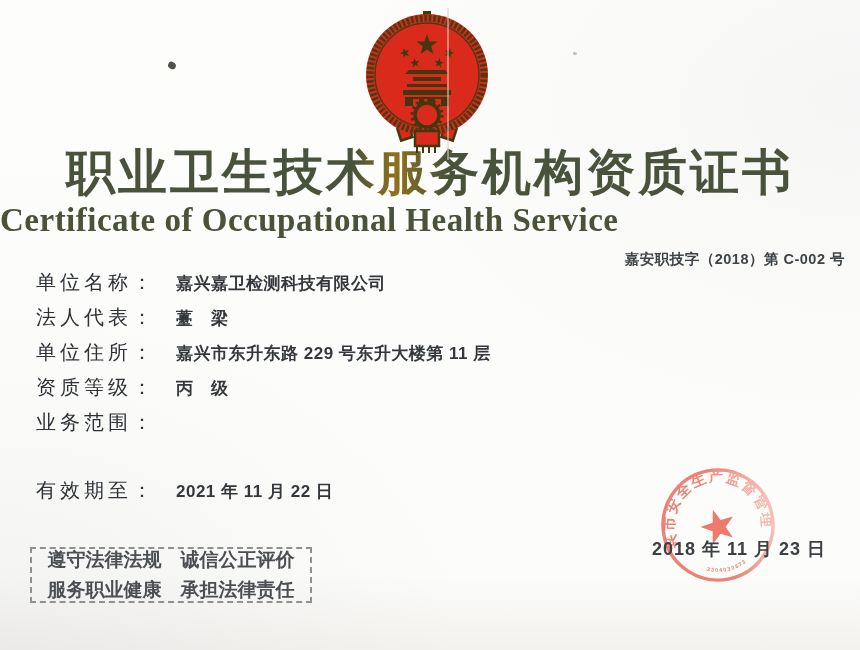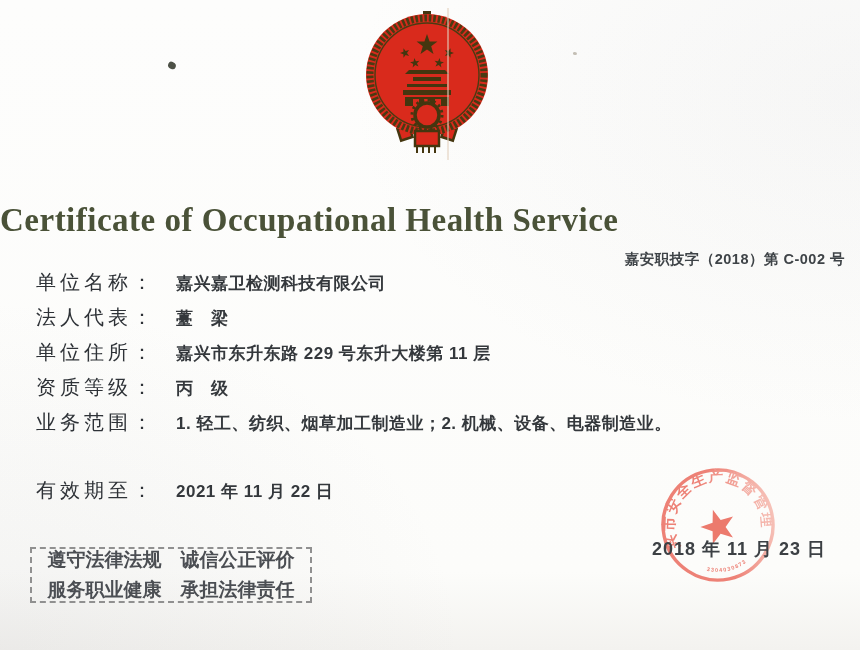--- a/index.html
+++ b/index.html
@@ -113,20 +113,21 @@
       <rect x="50" y="88" width="6" height="7"></rect>
       <rect x="61" y="88" width="6" height="7"></rect>
       <rect x="72" y="88" width="6" height="7"></rect>
     </g>
     <circle cx="64" cy="104" r="12" fill="#d92a1c" stroke="#44360f" stroke-width="3.5"></circle>
     <circle cx="64" cy="104" r="15" fill="none" stroke="#44360f" stroke-width="3" stroke-dasharray="2.5 3.4"></circle>
     <rect x="52" y="120" width="24" height="15" fill="#d92a1c" stroke="#44360f" stroke-width="2.5"></rect>
     <path d="M54,135 v7 M60,135 v7 M66,135 v7 M72,135 v7" stroke="#44360f" stroke-width="2"></path>
   </svg>
 
+  <div class="title-cn">职业卫生技术服务机构资质证书</div>
   <div class="title-en">Certificate of Occupational Health Service</div>
   <div class="cert-no">嘉安职技字（2018）第 C-002 号</div>
 
   <div class="fields">
     <div class="field-row">
       <span class="field-label">单位名称：</span>
       <span class="field-value">嘉兴嘉卫检测科技有限公司</span>
     </div>
     <div class="field-row">
       <span class="field-label">法人代表：</span>
@@ -135,21 +136,20 @@
     <div class="field-row">
       <span class="field-label">单位住所：</span>
       <span class="field-value">嘉兴市东升东路 229 号东升大楼第 11 层</span>
     </div>
     <div class="field-row">
       <span class="field-label">资质等级：</span>
       <span class="field-value">丙　级</span>
     </div>
     <div class="field-row">
       <span class="field-label">业务范围：</span>
-      <span class="field-value">1. 轻工、纺织、烟草加工制造业；2. 机械、设备、电器制造业。</span>
     </div>
   </div>
 
   <div class="validity field-row">
     <span class="field-label">有效期至：</span>
     <span class="field-value">2021 年 11 月 22 日</span>
   </div>
 
   <svg class="stamp" viewBox="0 0 170 170" aria-hidden="true">
     <defs>

